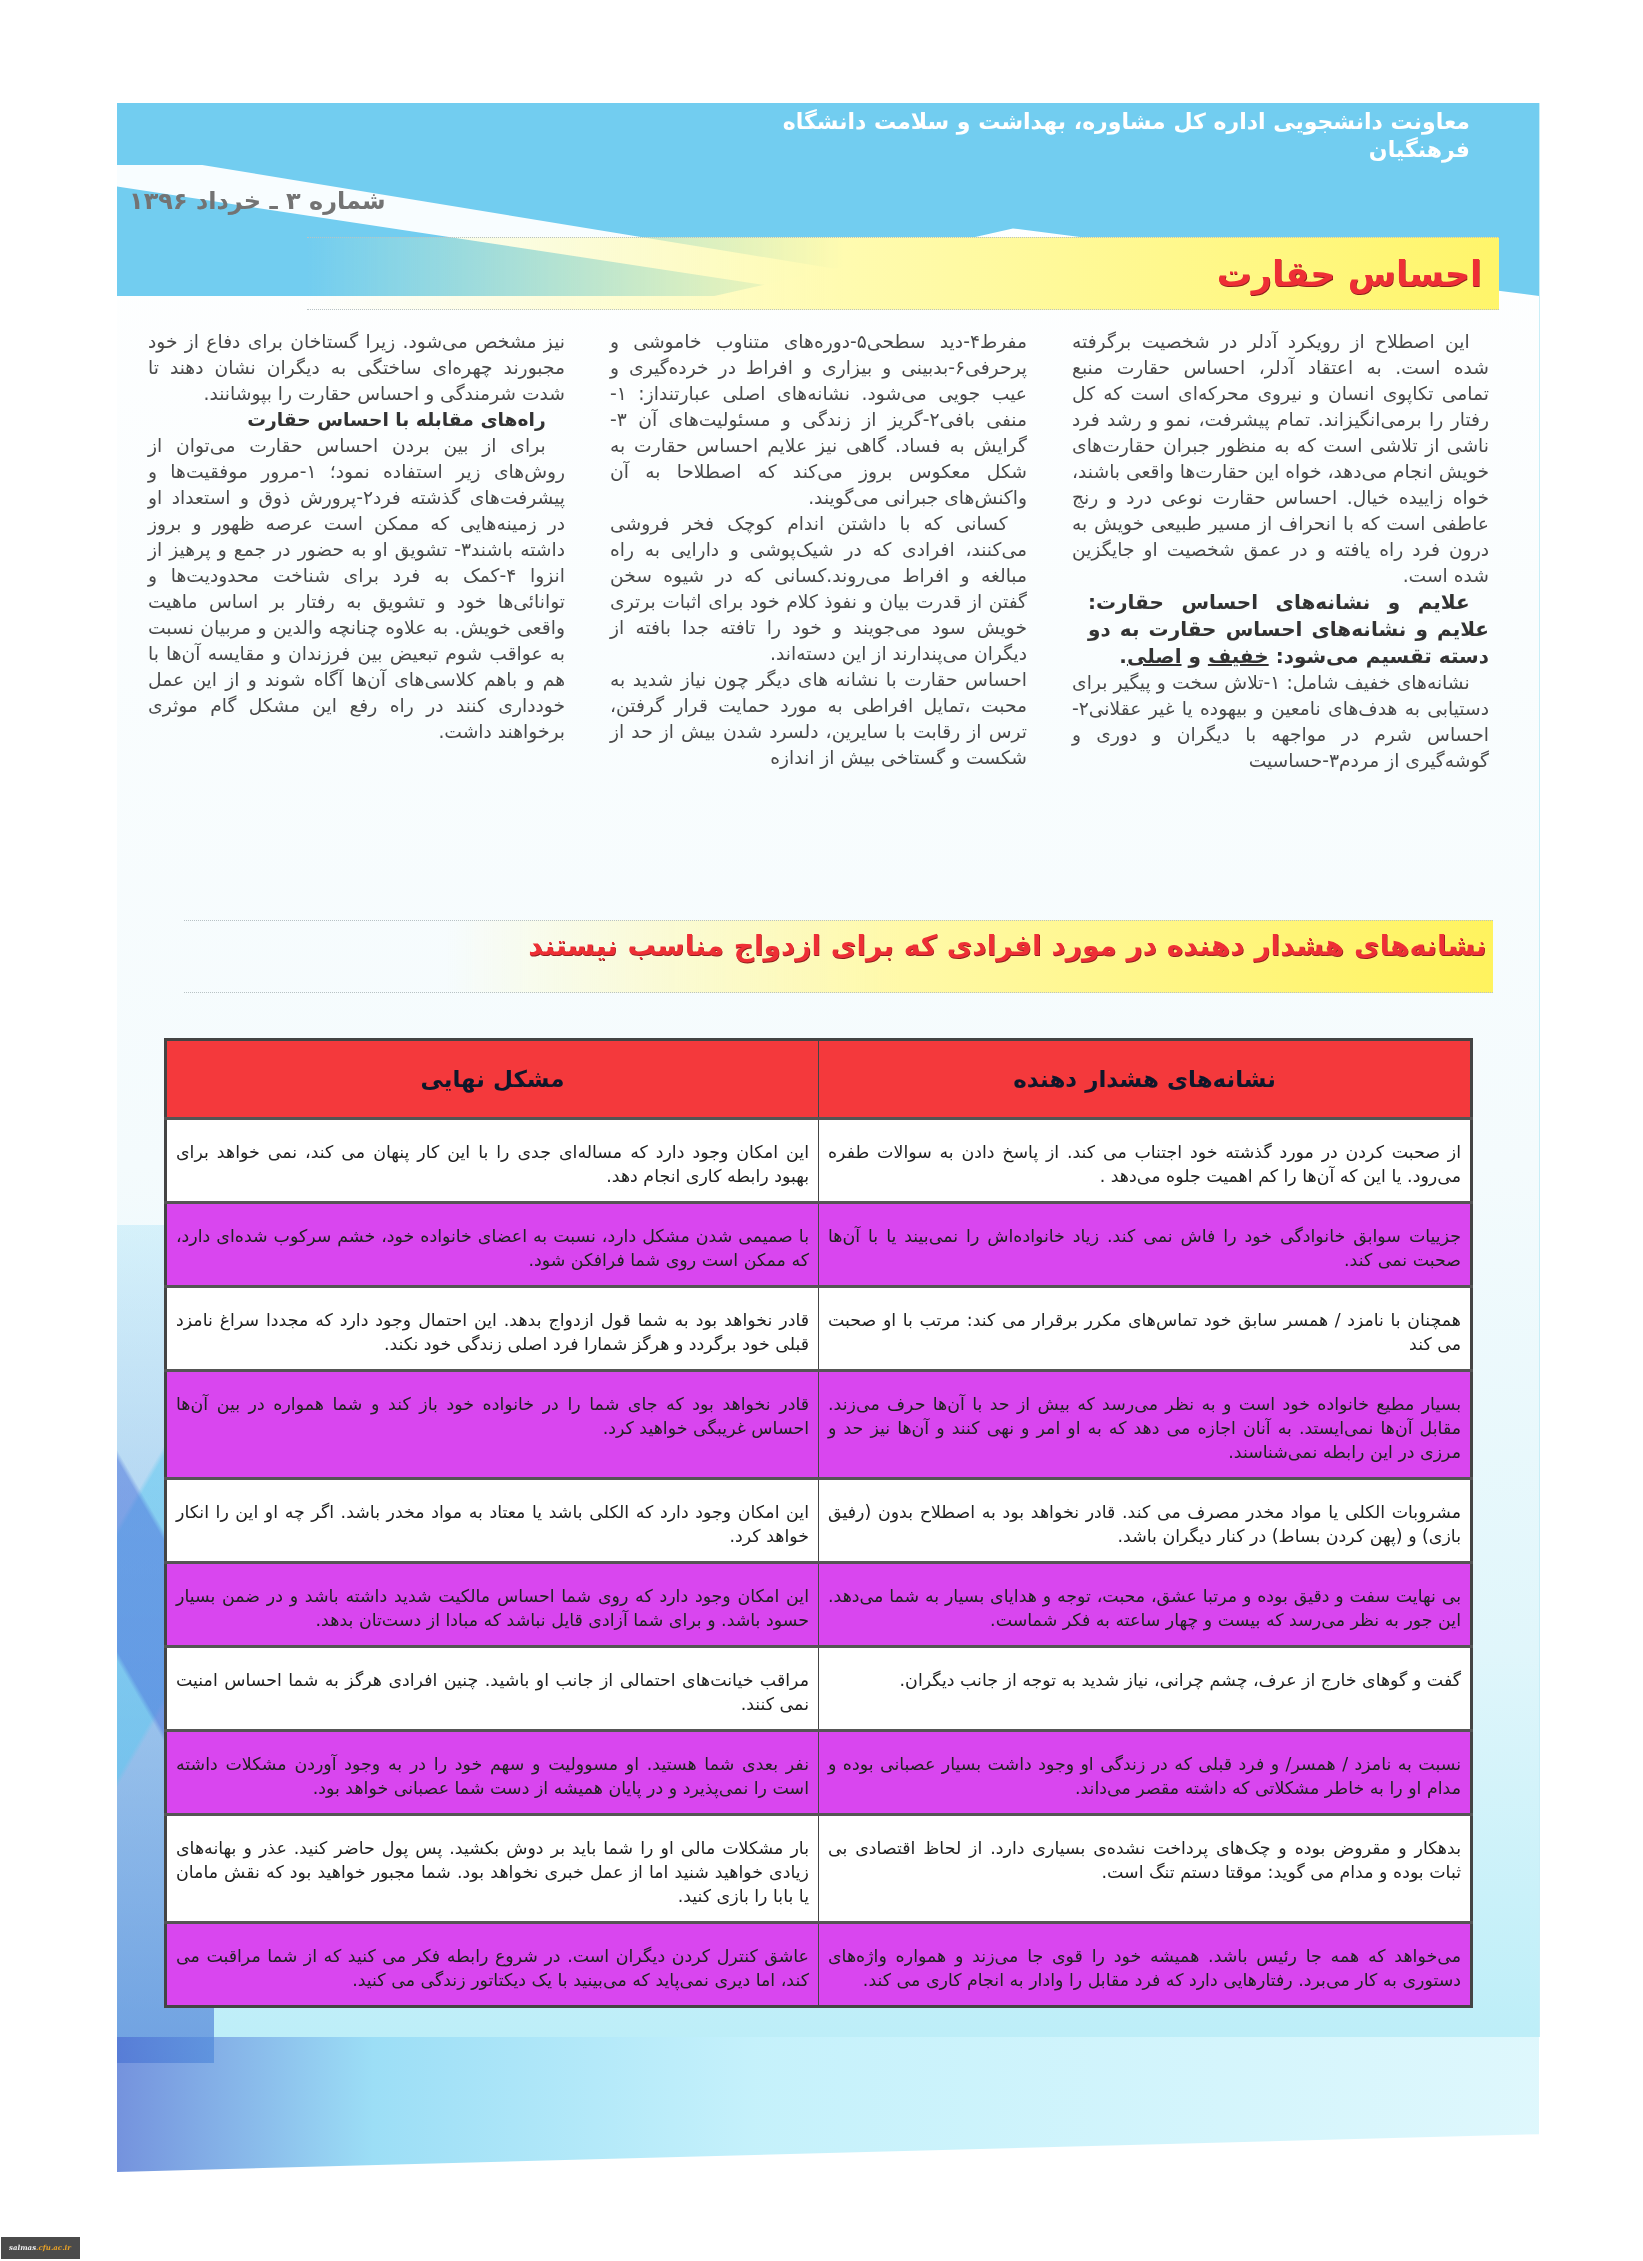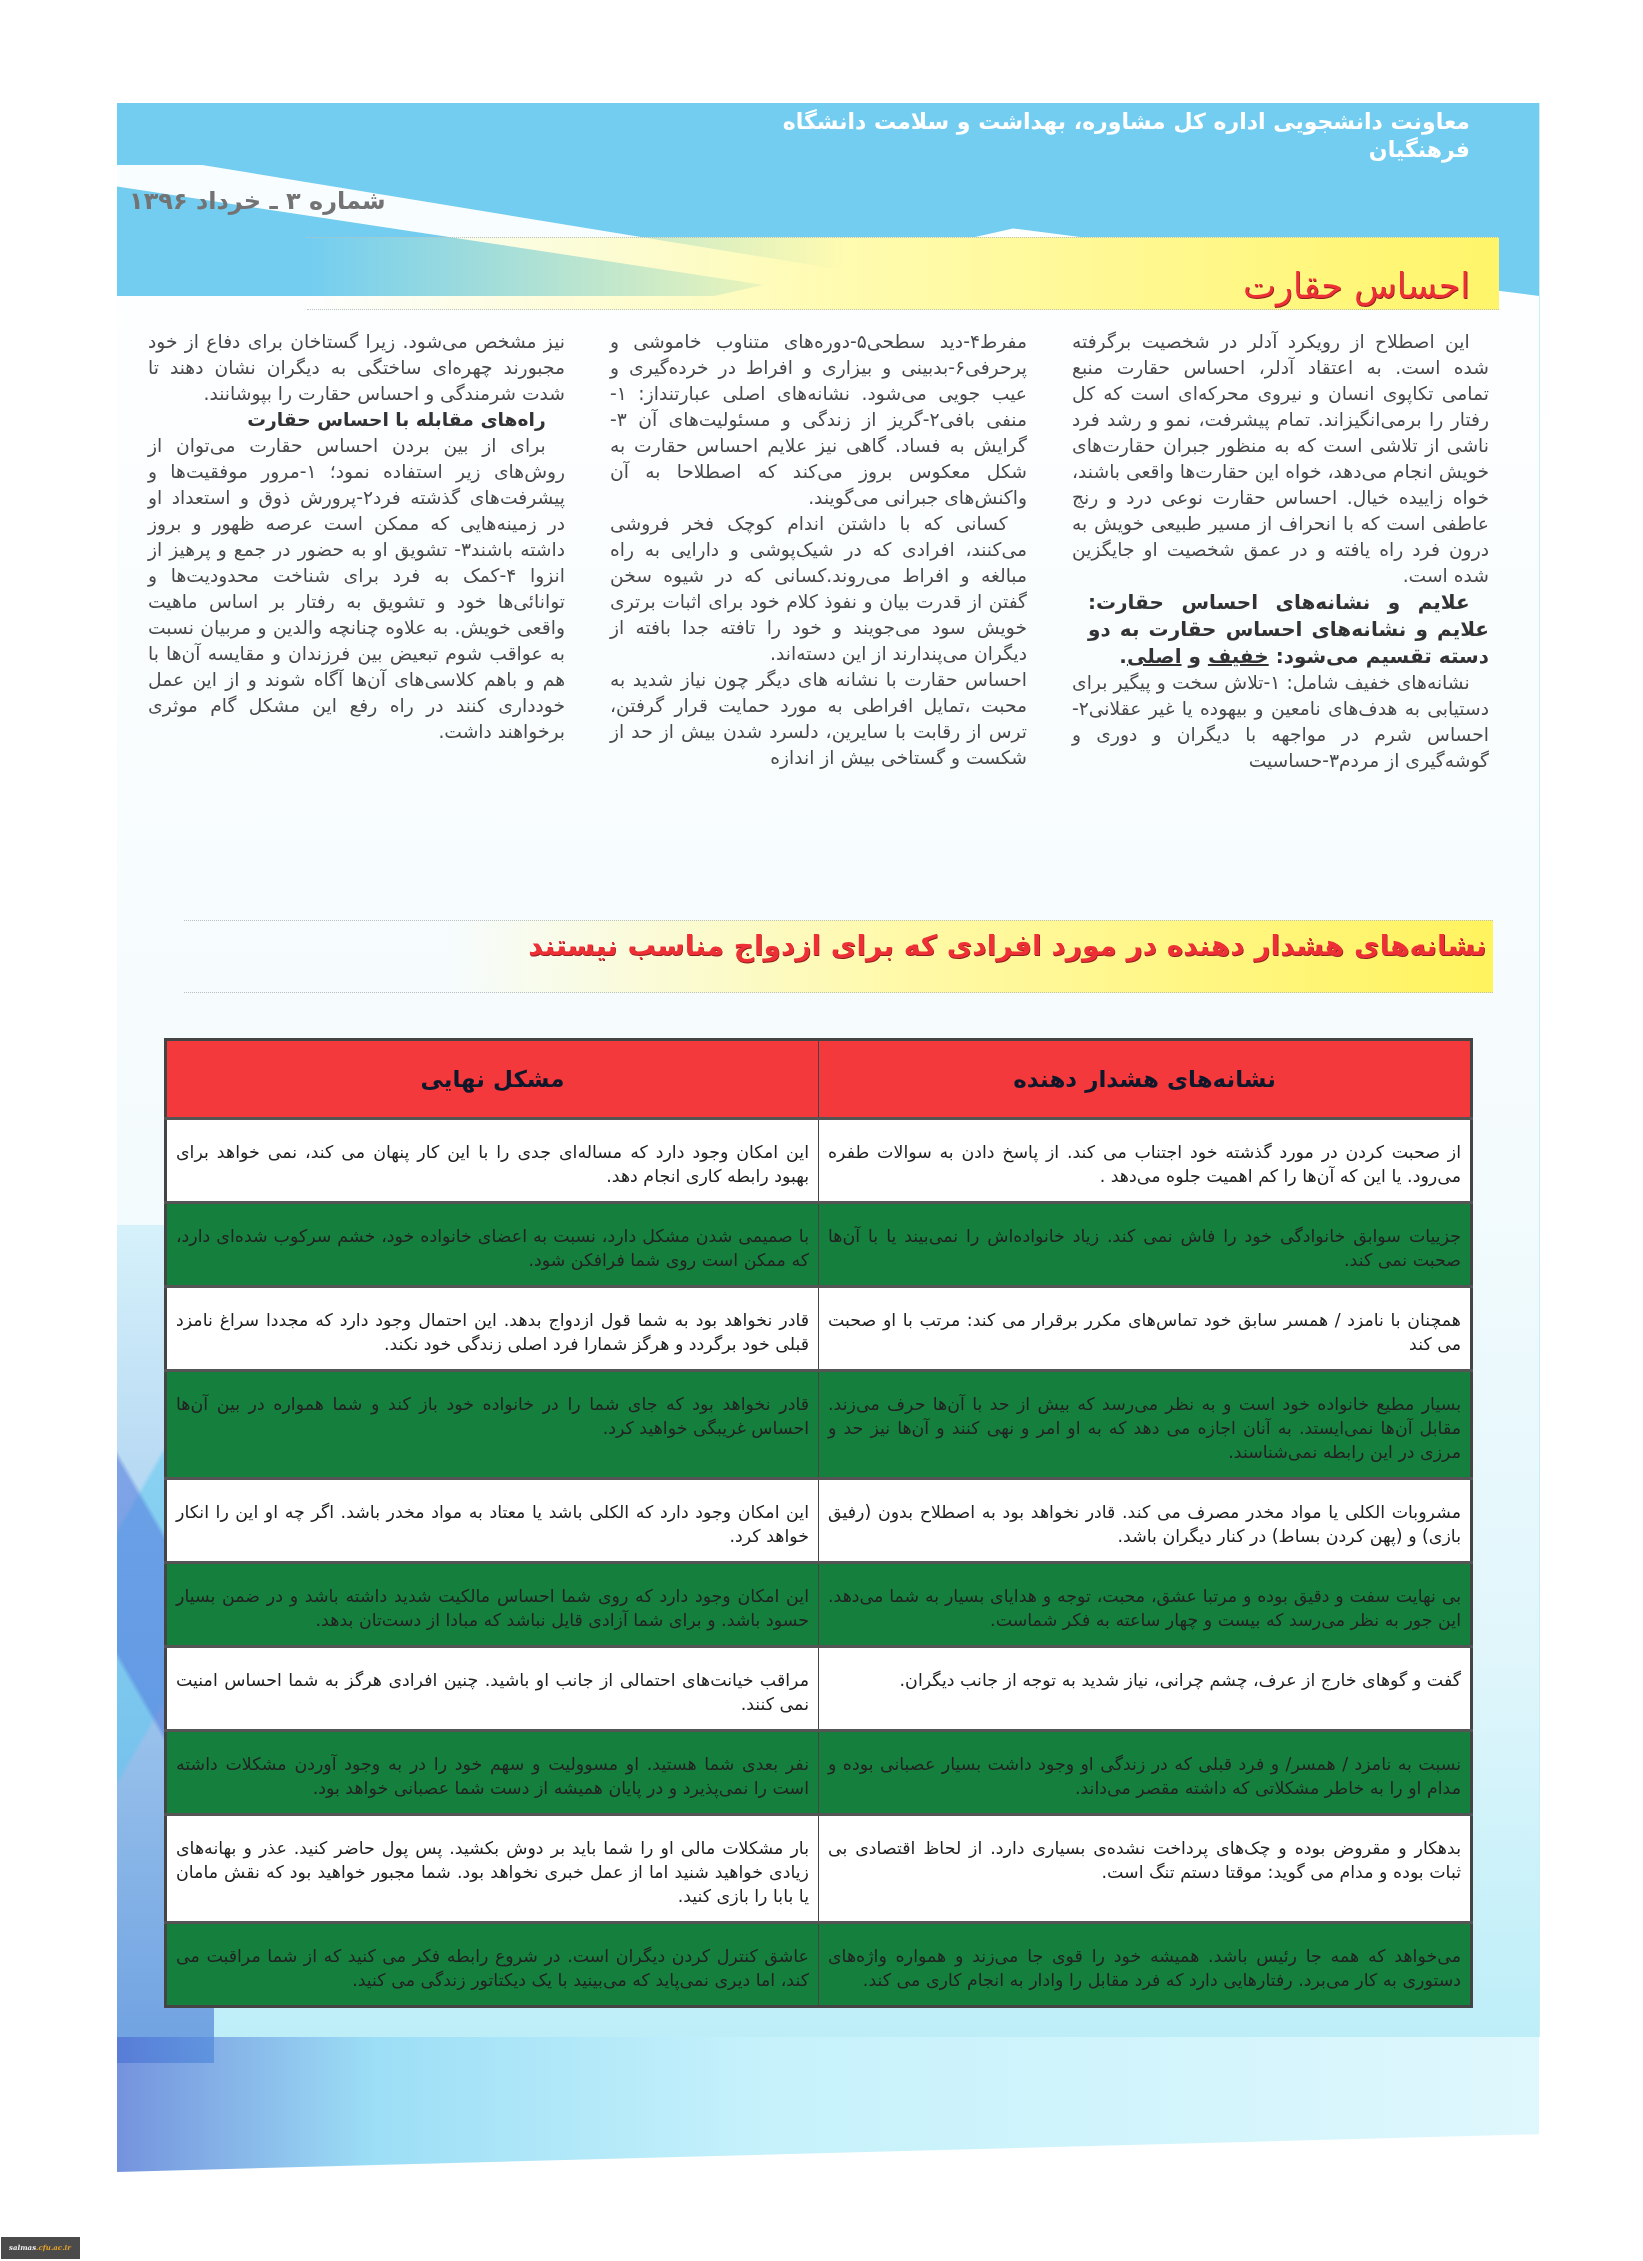--- a/index.html
+++ b/index.html
@@ -35,22 +35,22 @@
     color: #737373; font-weight: bold; font-size: 24px; direction: rtl;
     font-family: "DejaVu Sans", sans-serif;
     margin-top: 31px;
   }
   .title-bar {
     position: absolute; right: 145px; top: 237px; width: 1192px; height: 71px;
     background: linear-gradient(270deg, #fff56a 0%, #fffbb0 55%, rgba(255,255,255,0) 100%);
     border-top: 1.3px dotted #b8c2c5; border-bottom: 1.3px dotted #b8c2c5;
   }
   .title-bar h1 {
-    margin: 16px; position: absolute; right: 13px; top: 11.6px;
-    color: #ee2f35; font-size: 35px; font-weight: normal;
+    margin: 4px; position: absolute; right: 13px; top: 11.6px;
+    color: #ee2f35; font-size: 35px; font-weight: bold;
     text-shadow: 0.6px 0.6px 0 #8b1d1d;
   }
   .article {
     position: absolute; left: 148px; top: 329px; width: 1341px; height: 567px;
     display: flex; flex-direction: row; gap: 45px; direction: rtl;
   }
   .col {
     flex: 1; font-size: 18.7px; line-height: 26px; text-align: justify;
     color: #4a4a4a; direction: rtl;
   }
@@ -88,21 +88,21 @@
   table.warn th {
     background: #f4393c; color: #0f172a; font-size: 23px; font-weight: bold;
     height: 74px; border: 1.9px solid #444;
   }
   table.warn td {
     font-size: 17.4px; line-height: 24px; color: #222; vertical-align: top;
     padding: 20px 9px 13px 9px; text-align: justify;
     border-top: 3.9px solid #555; border-left: 1.9px solid #444; border-right: 1.9px solid #444;
     width: 50%;
   }
-  table.warn tr.shaded td { background: #15803d; }
+  table.warn tr.shaded td { background: #d946ef; }
   .watermark {
     position: absolute; left: 0; top: 2237px; width: 80px; height: 22px;
     background: #4b4b4b; font-size: 7px; line-height: 22px; font-style: italic;
     font-weight: bold; text-align: center; direction: ltr;
     font-family: "DejaVu Serif", serif;
   }
   .watermark .wm-a { color: #f0f0f0; }
   .watermark .wm-b { color: #e9a227; }
 </style>
 </head>

